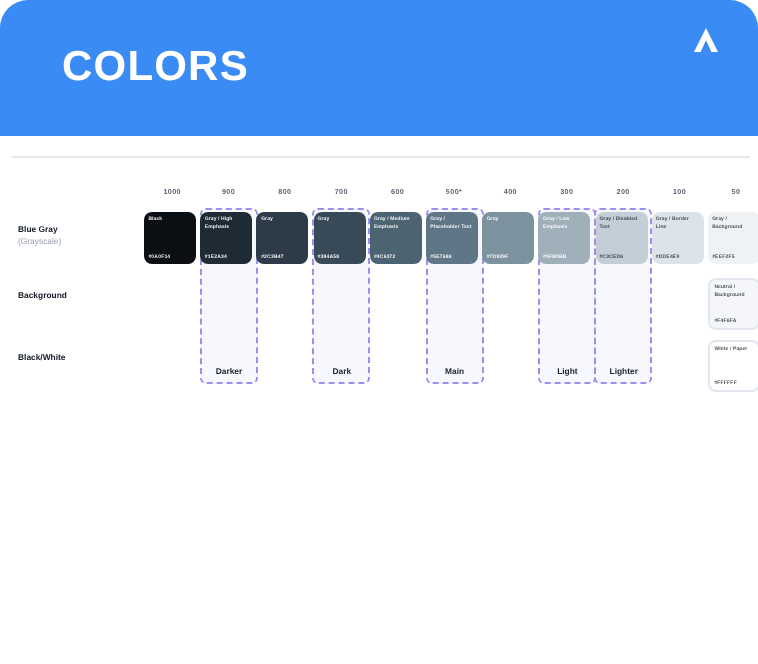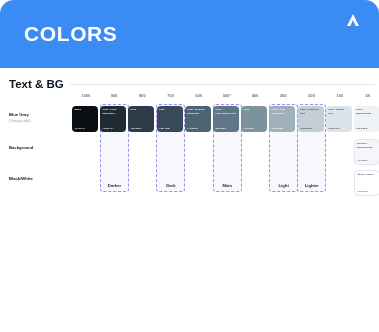--- a/index.html
+++ b/index.html
@@ -14,21 +14,21 @@
     background:#ffffff;border-radius:14px;overflow:hidden;
   }
 
   
   .header{
     position:absolute;left:0;top:0;width:379px;height:68px;
     background:#3b8bf5;
     display:flex;align-items:center;
   }
   .header-title{
-    margin-left:24px;
+    margin-left:31px;
     color:#ffffff;
     font-size:21px;
     font-weight:bold;
     letter-spacing:0.6px;
   }
   .logo-mark{
     position:absolute;right:16px;top:10px;
     width:20px;height:20px;
     display:flex;align-items:center;justify-content:center;
   }
@@ -123,21 +123,20 @@
     <div class="header-title">COLORS</div>
     <div class="logo-mark">
       <svg width="18" height="18" viewBox="0 0 24 24" aria-hidden="true">
         <path d="M12 4 L20 20 L15.6 20 L12 12.2 L8.4 20 L4 20 Z" fill="#ffffff"></path>
         <path d="M12 13.4 L14.2 18 L9.8 18 Z" fill="#3b8bf5"></path>
       </svg>
     </div>
   </div>
 
   <div class="section">
-    <div class="section-title">Text &amp; BG</div>
     <div class="section-rule"></div>
   </div>
 
   <div class="scale-row">
     <div class="scale-num">1000</div>
     <div class="scale-num">900</div>
     <div class="scale-num">800</div>
     <div class="scale-num">700</div>
     <div class="scale-num">600</div>
     <div class="scale-num">500*</div>

